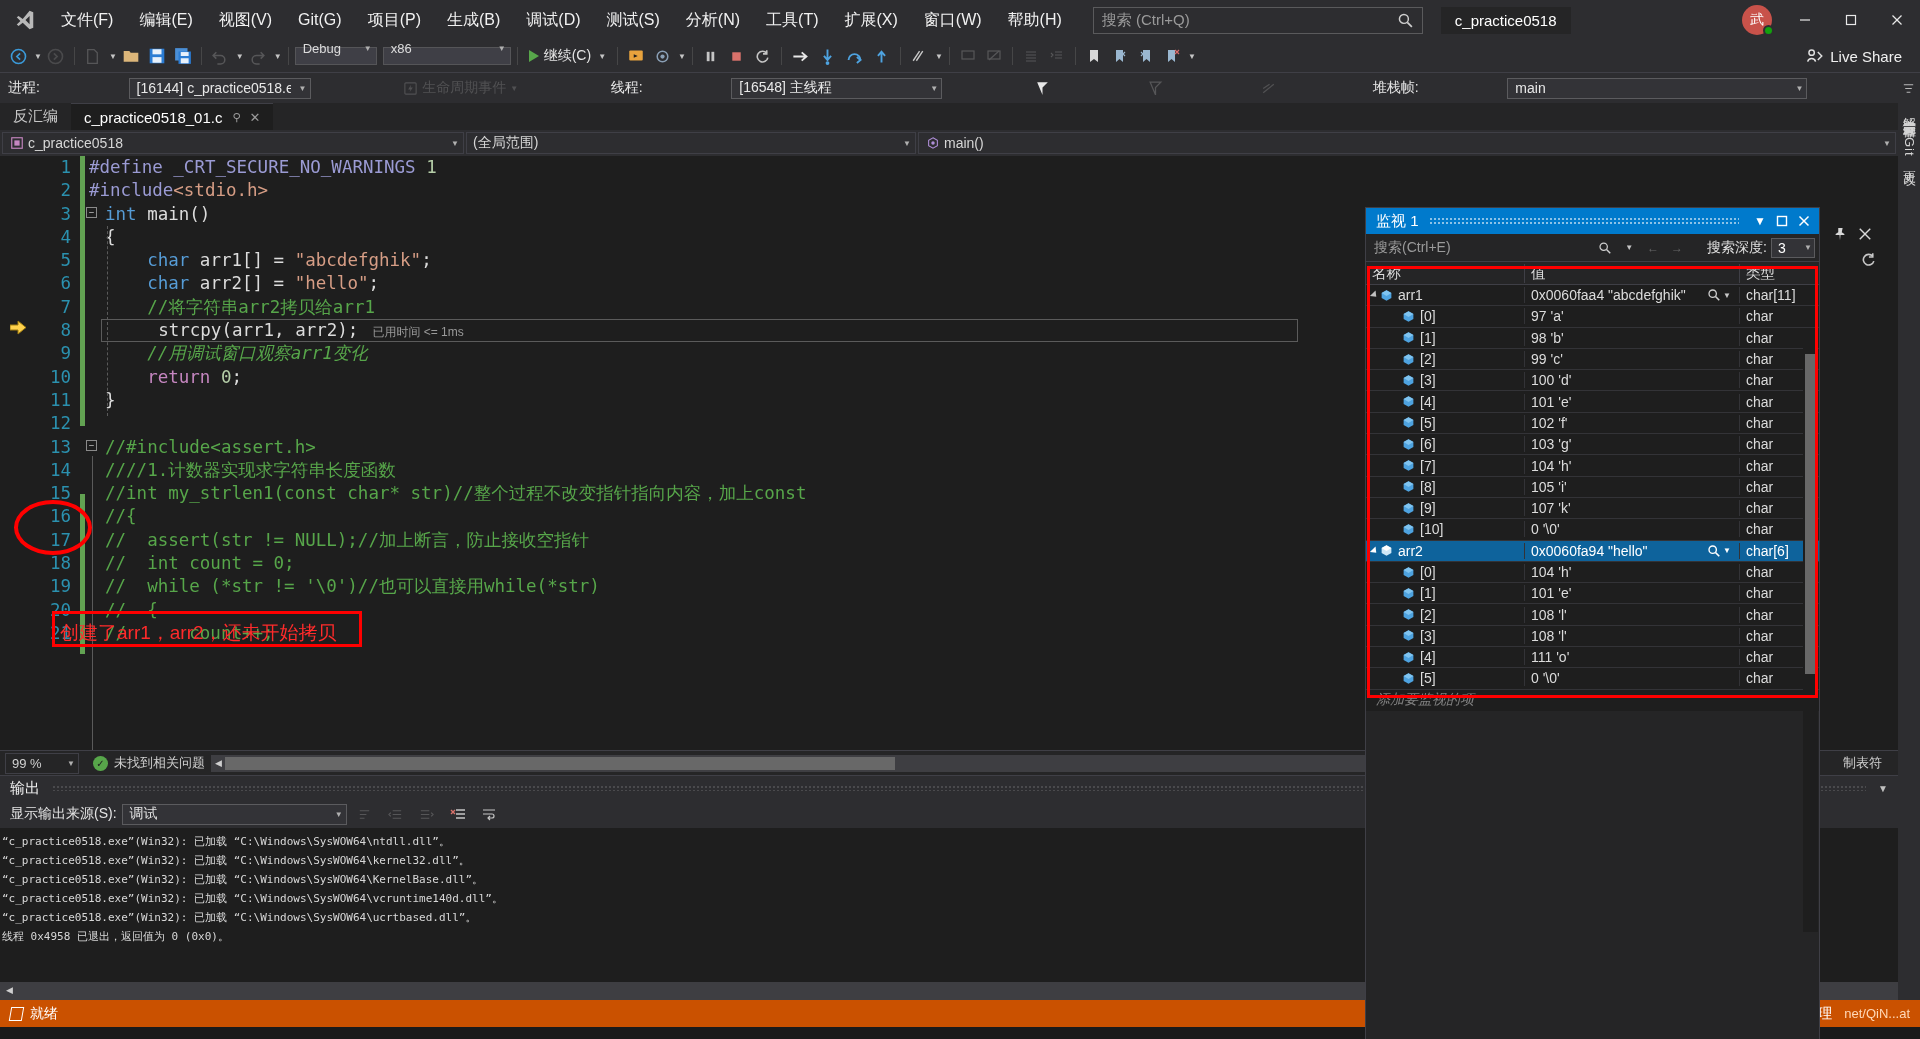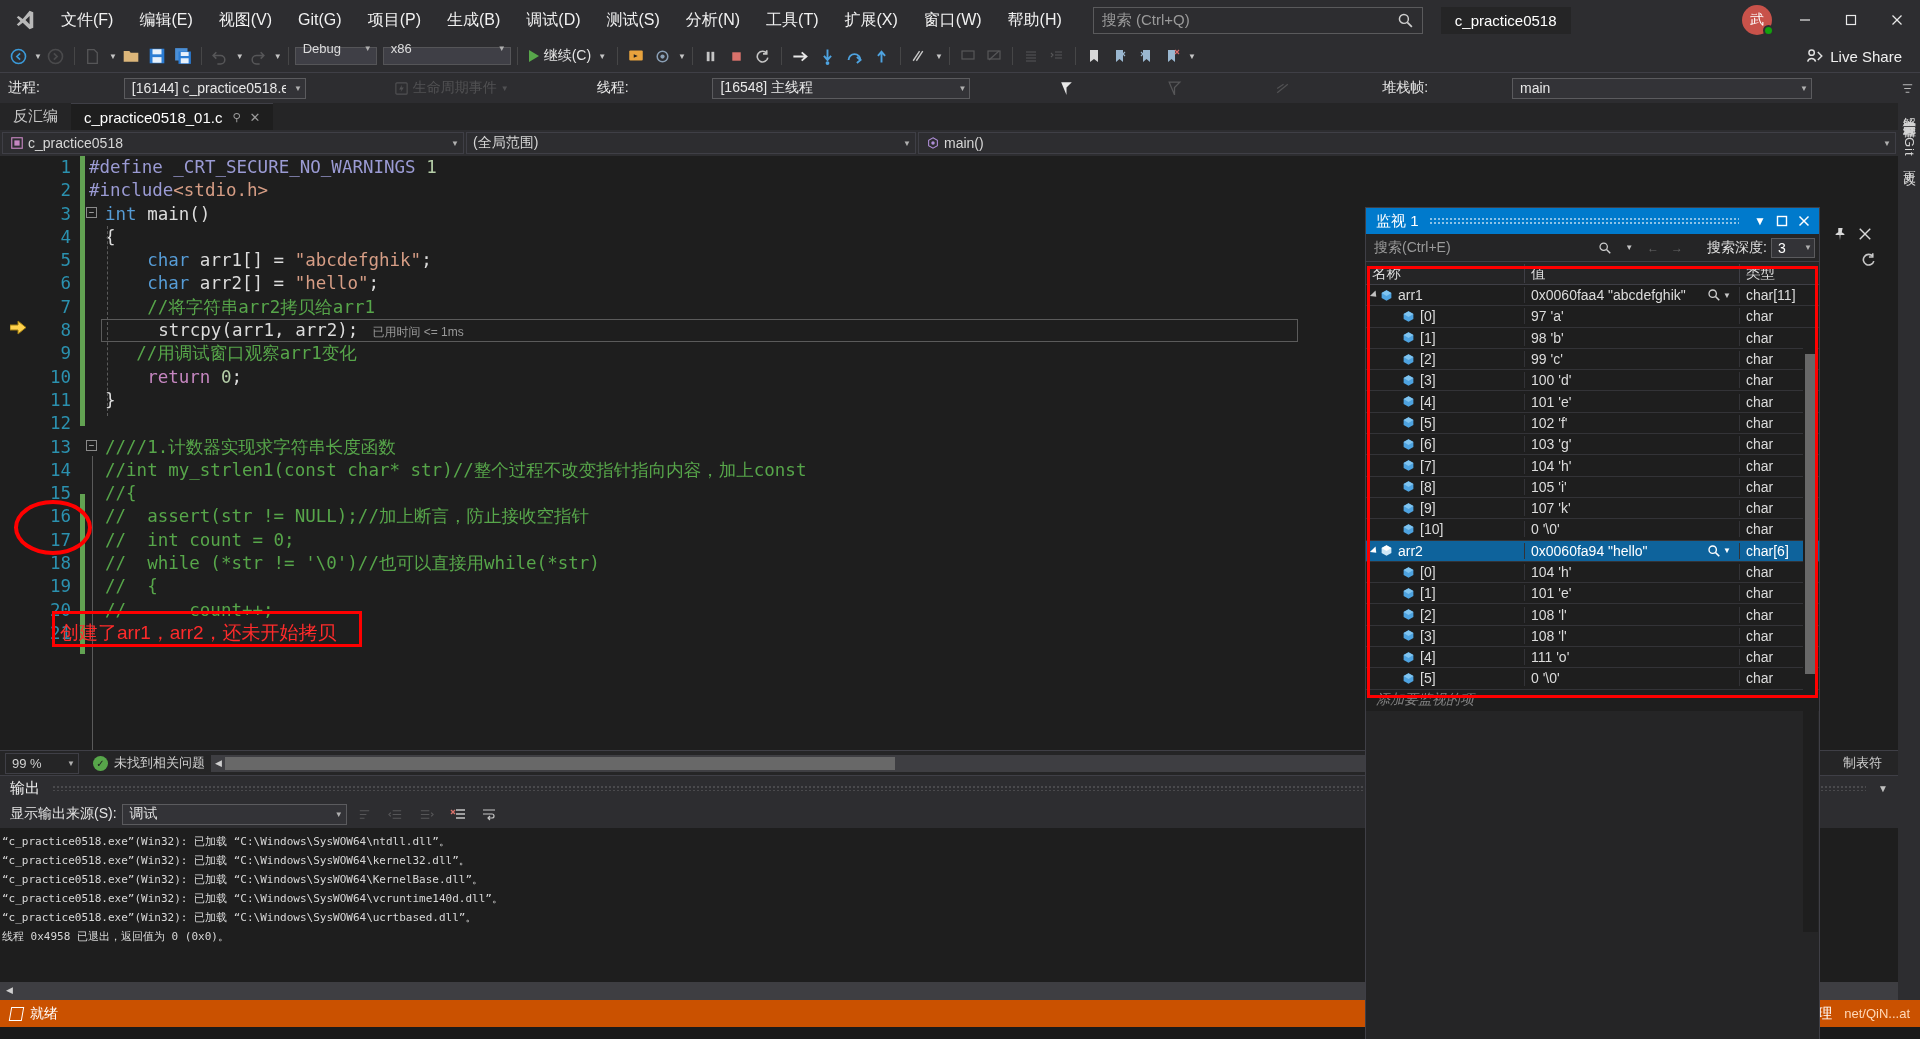--- a/index.html
+++ b/index.html
@@ -434,21 +434,21 @@
     </div>
     <div class="tb dis" style="gap:4px;padding:0 4px;">
       <svg width="15" height="15" viewBox="0 0 16 16">
         <rect x="2" y="2" width="12" height="12" rx="1" fill="none" stroke="#8a8a8a" stroke-width="1.2"></rect>
         <path d="M8.5 4 5.5 9h2.5L7 12l3.5-5H8z" fill="#8a8a8a"></path>
       </svg>
       <span style="font-size:14px;color:#8a8a8a;">生命周期事件</span>
       <span class="dc" style="font-size:8px;color:#8a8a8a;">▼</span>
     </div>
     <span class="dlbl">线程:</span>
-    <div class="dcombo" style="width:258px;">
+    <div class="dcombo" style="width:211px;">
       <div class="dv">[16548] 主线程</div>
       <div class="dc">▼</div>
     </div>
     <div class="tb">
       <svg width="17" height="17" viewBox="0 0 16 16">
           <path d="M3 2h10l-5 5v7z" fill="#e8e8e8"></path>
         </svg>
     </div>
     <div class="tb dis">
       <svg width="17" height="17" viewBox="0 0 16 16">
@@ -562,24 +562,25 @@
           <div class="curline" style="left:16px;right:600px;top:163px;"></div>
 
           <div class="cl"><span class="pp">#define</span> <span class="pp">_CRT_SECURE_NO_WARNINGS</span> <span class="num">1</span></div>
           <div class="cl"><span class="pp">#include</span><span class="str">&lt;stdio.h&gt;</span></div>
           <div class="cl" style="padding-left:20px;"><span class="k">int</span> <span class="fn">main</span>()</div>
           <div class="cl" style="padding-left:20px;">{</div>
           <div class="cl" style="padding-left:20px;">    <span class="k">char</span> <span class="id">arr1</span>[] = <span class="str">"abcdefghik"</span>;</div>
           <div class="cl" style="padding-left:20px;">    <span class="k">char</span> <span class="id">arr2</span>[] = <span class="str">"hello"</span>;</div>
           <div class="cl" style="padding-left:20px;">    <span class="cm">//将字符串arr2拷贝给arr1</span></div>
           <div class="cl" style="padding-left:31px;">    <span class="id">strcpy</span>(<span class="id">arr1</span>, <span class="id">arr2</span>);<span class="elapsed">已用时间 &lt;= 1ms</span></div>
-          <div class="cl" style="padding-left:9px;">    <span class="cm">//用调试窗口观察arr1变化</span></div>
+          <div class="cl" style="padding-left:20px;font-style:italic;">    <span class="cm">//用调试窗口观察arr1变化</span></div>
           <div class="cl" style="padding-left:20px;">    <span class="kp">return</span> <span class="num">0</span>;</div>
           <div class="cl" style="padding-left:20px;">}</div>
           <div class="cl" style="padding-left:20px;"></div>
+          <div class="cl" style="padding-left:20px;"><span class="cm">//#include&lt;assert.h&gt;</span></div>
           <div class="cl" style="padding-left:20px;"><span class="cm">////1.计数器实现求字符串长度函数</span></div>
           <div class="cl" style="padding-left:20px;"><span class="cm">//int my_strlen1(const char* str)//整个过程不改变指针指向内容，加上const</span></div>
           <div class="cl" style="padding-left:20px;"><span class="cm">//{</span></div>
           <div class="cl" style="padding-left:20px;"><span class="cm">//  assert(str != NULL);//加上断言，防止接收空指针</span></div>
           <div class="cl" style="padding-left:20px;"><span class="cm">//  int count = 0;</span></div>
           <div class="cl" style="padding-left:20px;"><span class="cm">//  while (*str != '\0')//也可以直接用while(*str)</span></div>
           <div class="cl" style="padding-left:20px;"><span class="cm">//  {</span></div>
           <div class="cl" style="padding-left:20px;"><span class="cm">//      count++;</span></div>
         </div>
 

